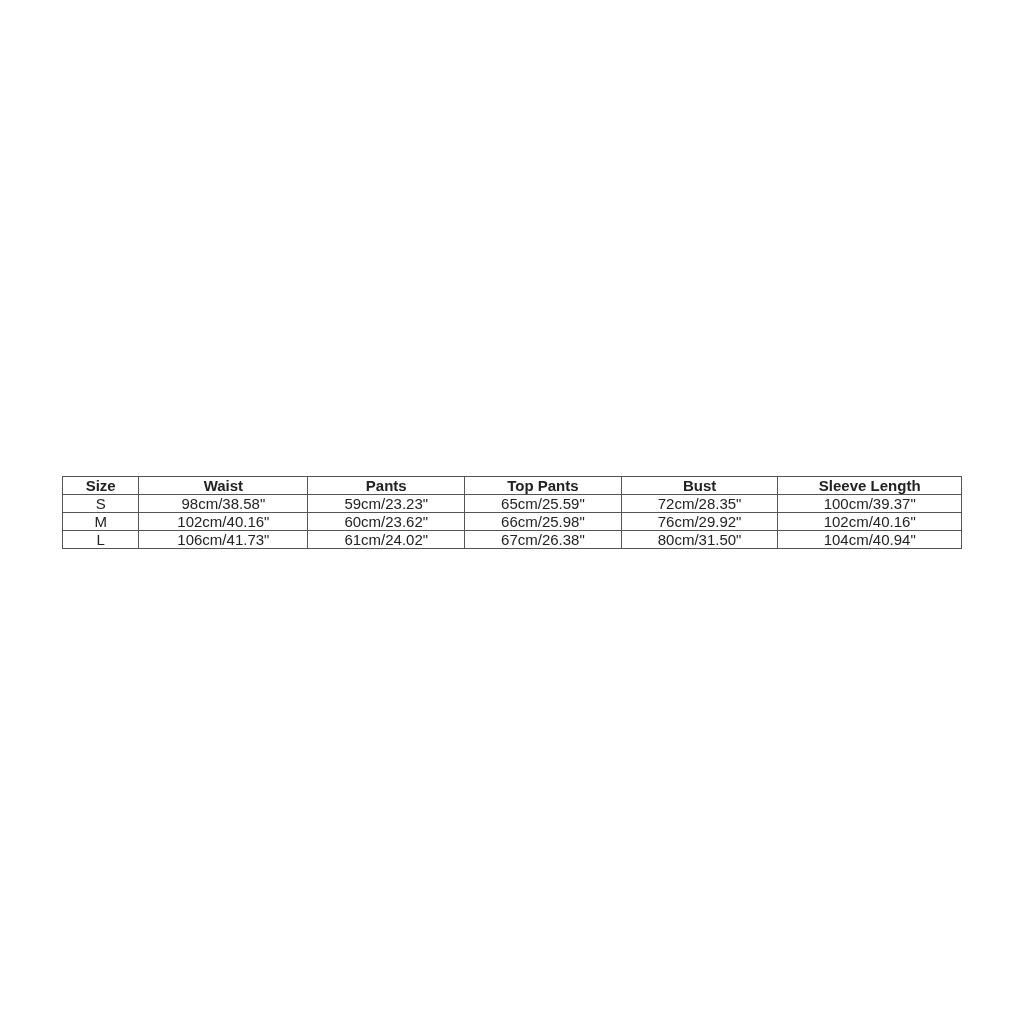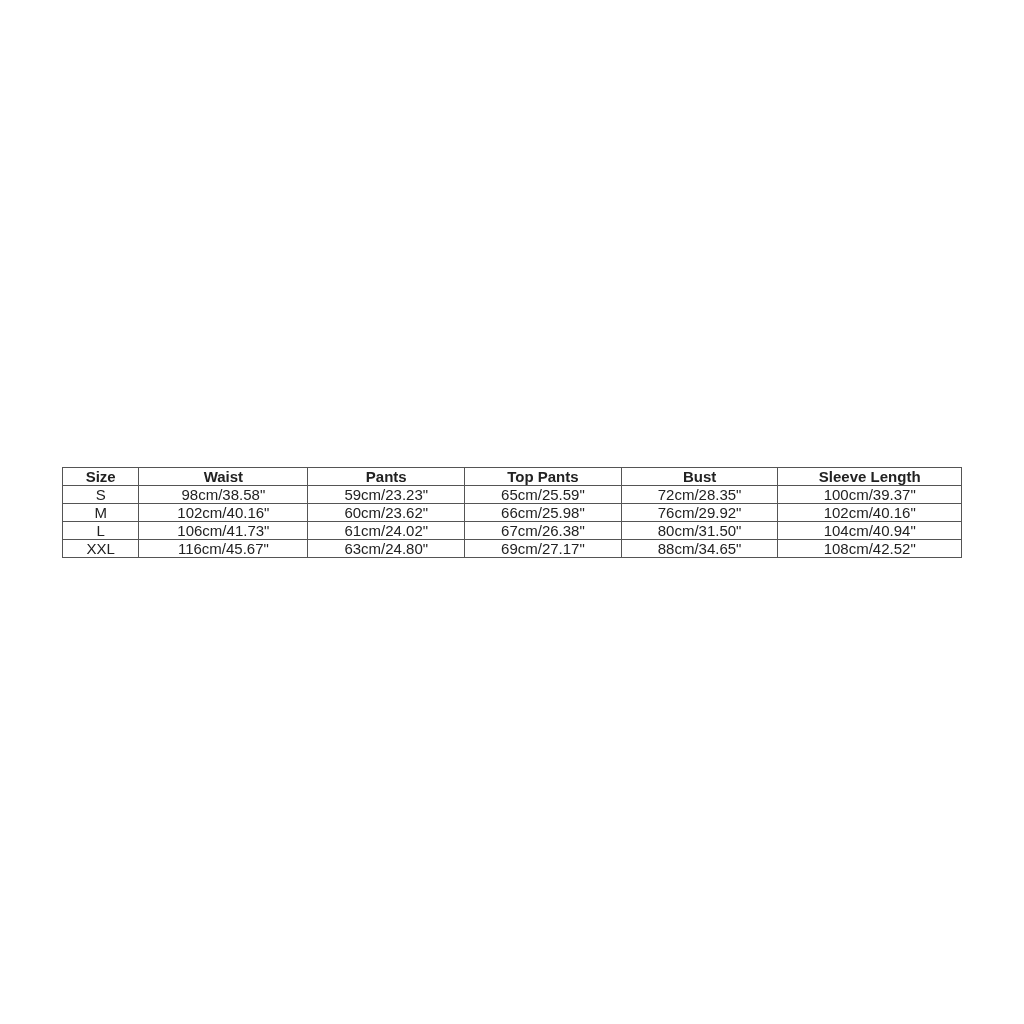--- a/index.html
+++ b/index.html
@@ -79,23 +79,15 @@
           <td>102cm/40.16"</td>
         </tr>
         <tr>
           <td>L</td>
           <td>106cm/41.73"</td>
           <td>61cm/24.02"</td>
           <td>67cm/26.38"</td>
           <td>80cm/31.50"</td>
           <td>104cm/40.94"</td>
         </tr>
-        <tr>
-          <td>XXL</td>
-          <td>116cm/45.67"</td>
-          <td>63cm/24.80"</td>
-          <td>69cm/27.17"</td>
-          <td>88cm/34.65"</td>
-          <td>108cm/42.52"</td>
-        </tr>
       </tbody>
   </table>
 </div>
 
 </body></html>

